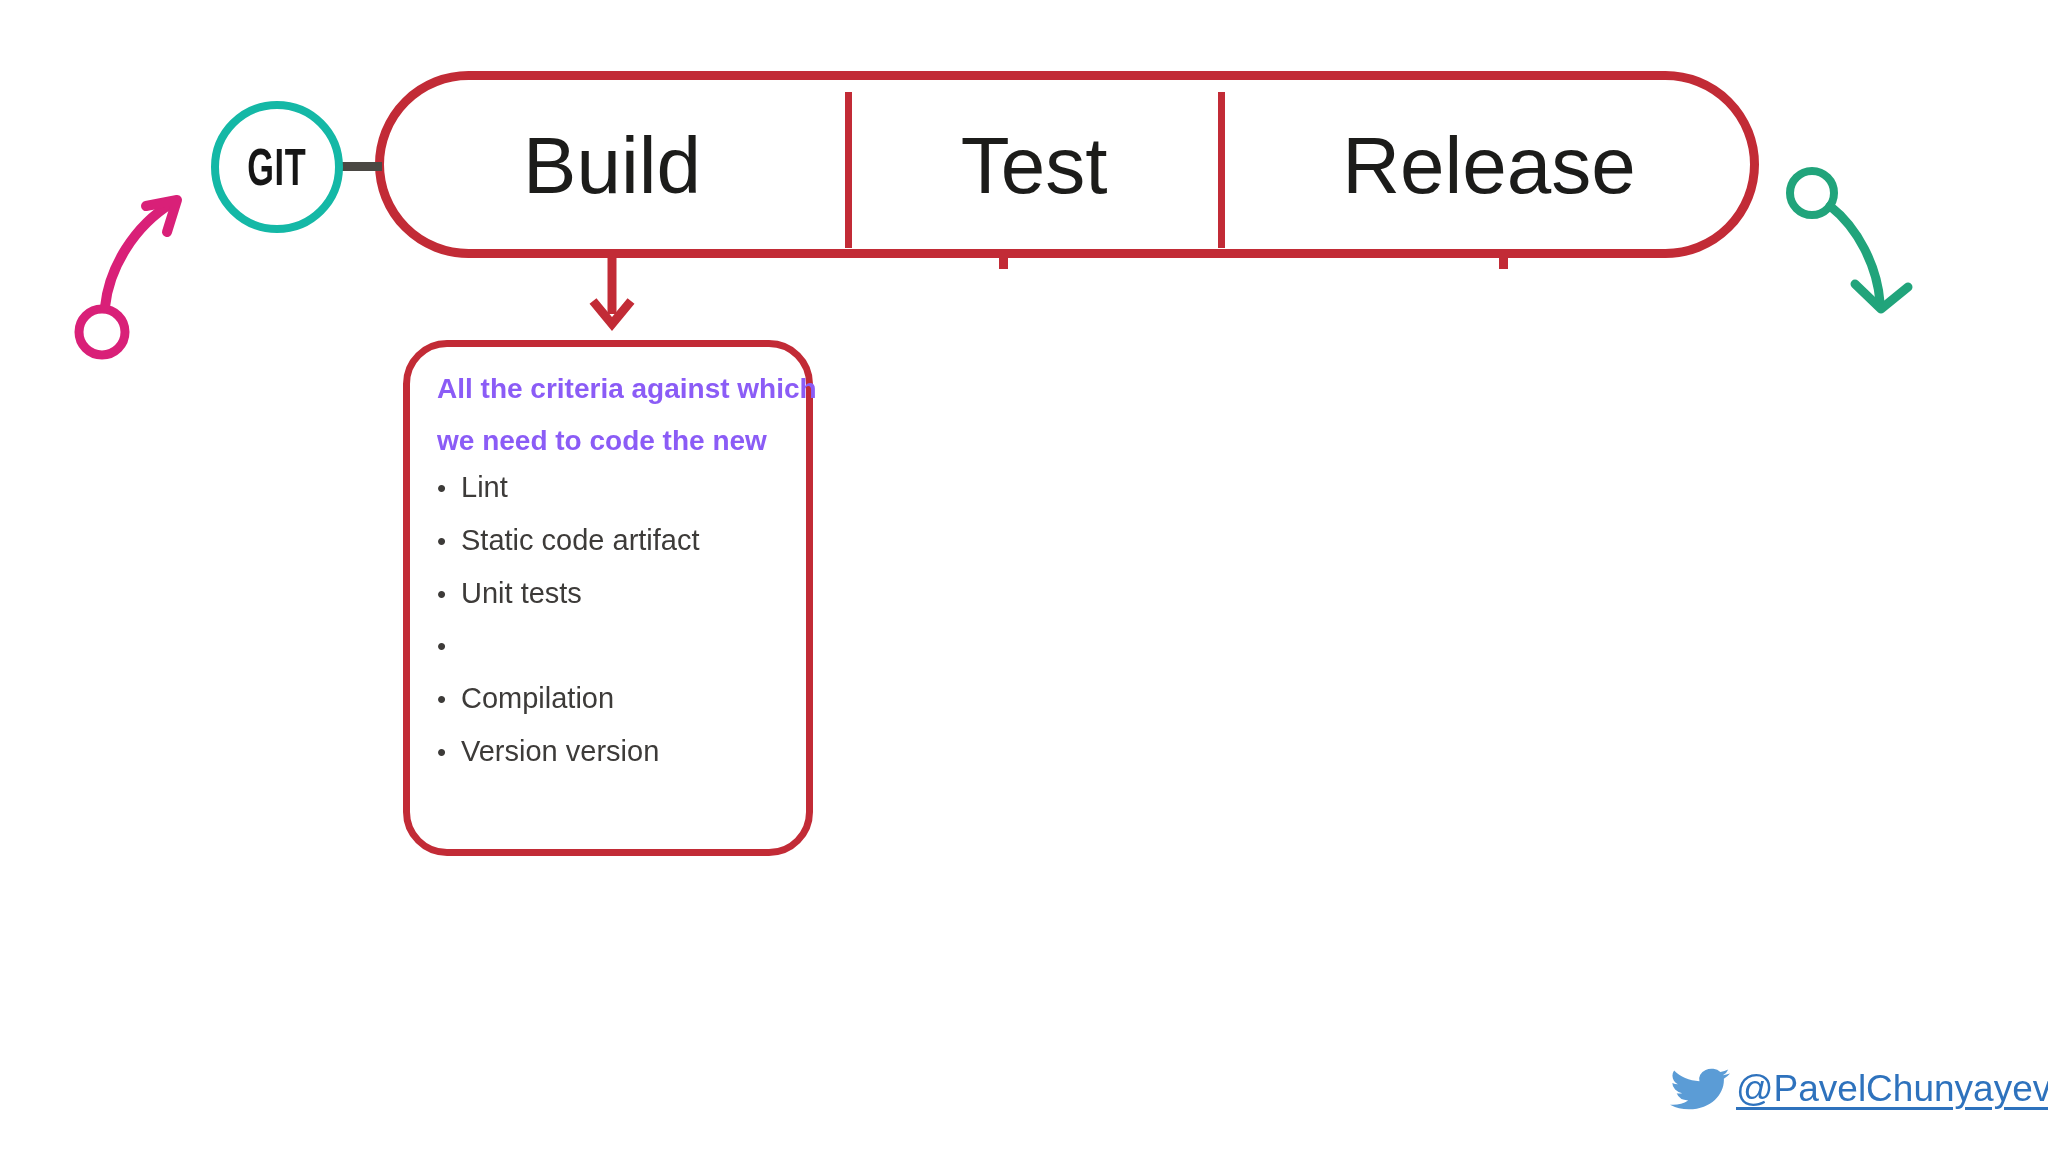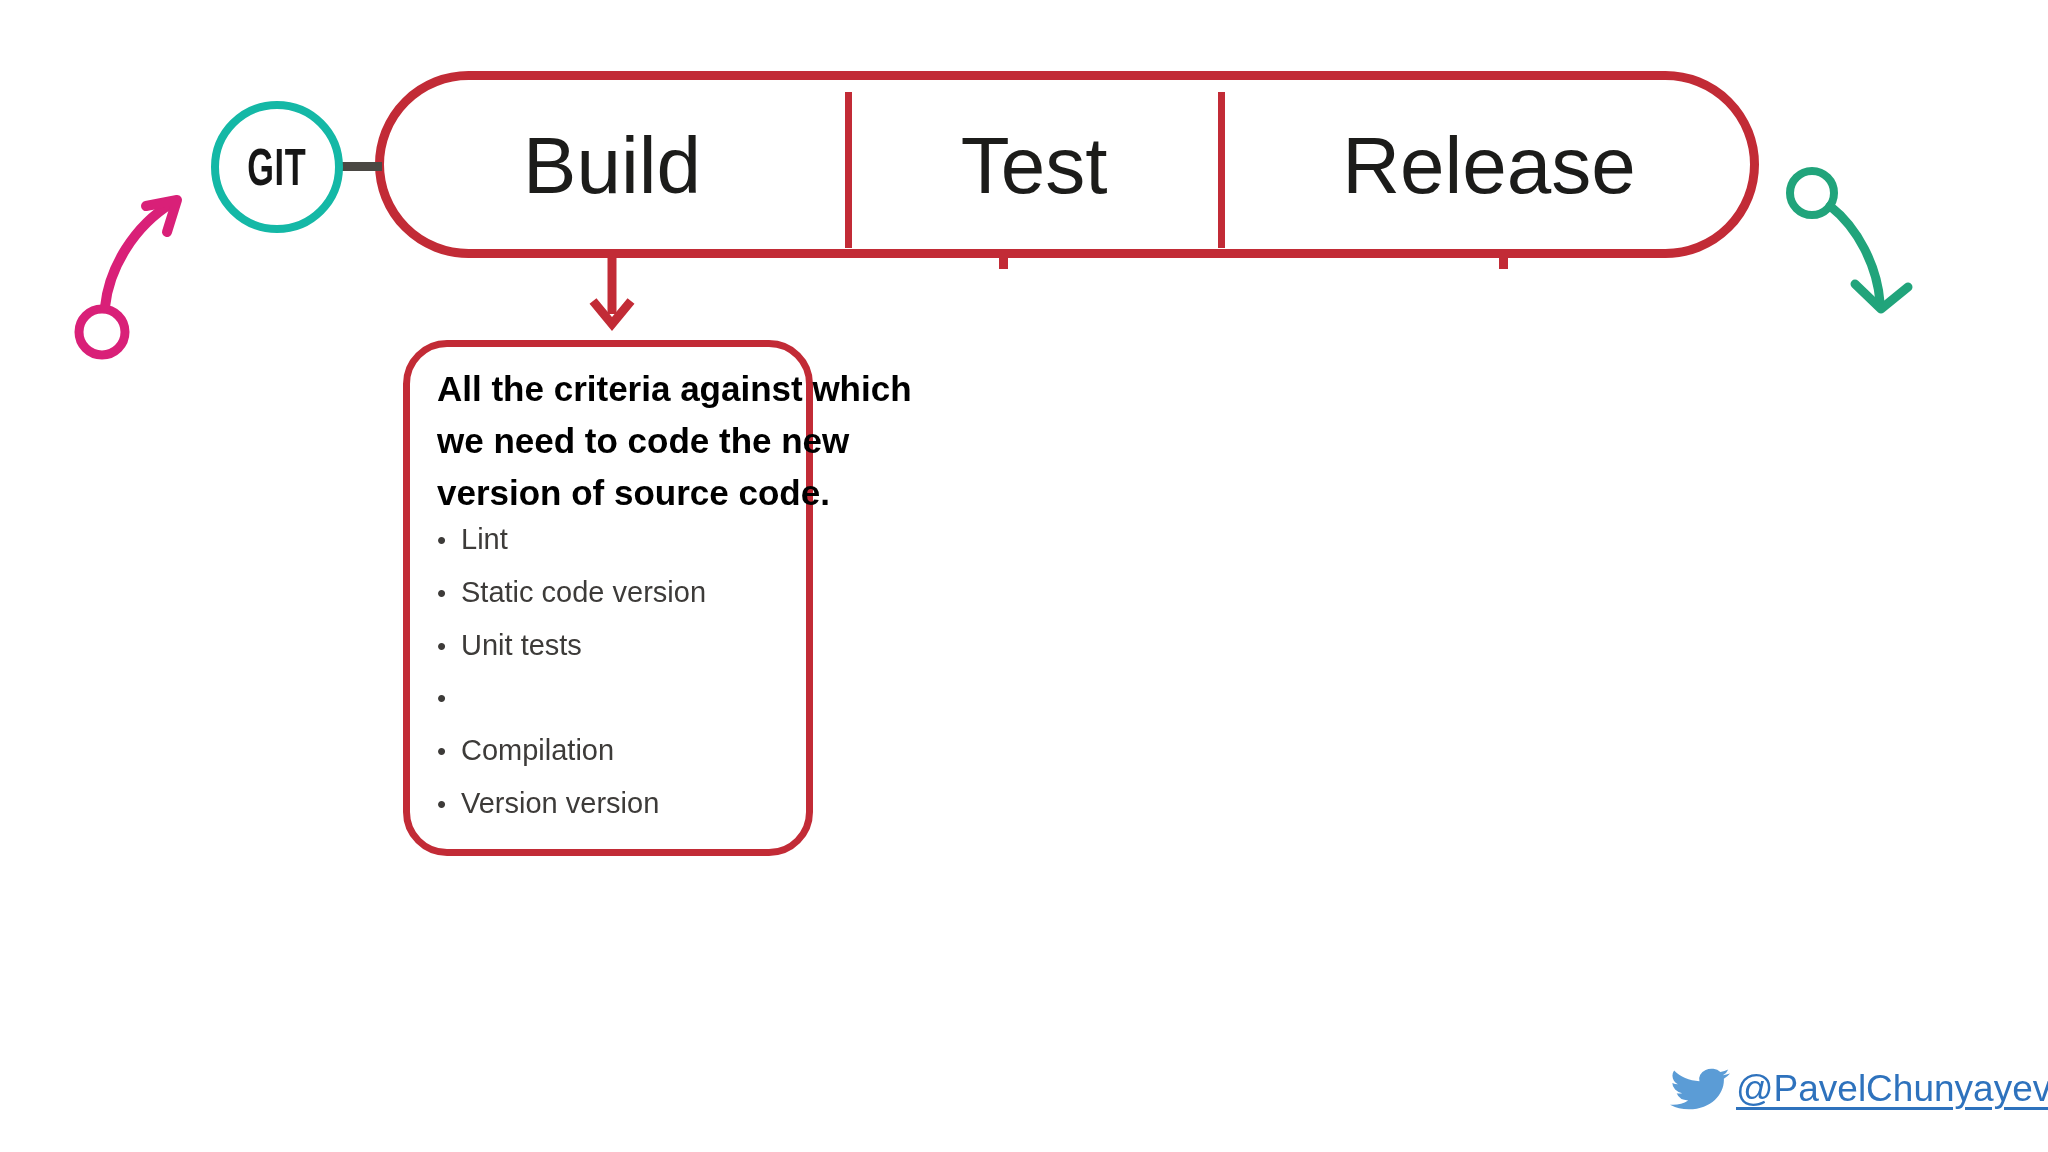--- a/index.html
+++ b/index.html
@@ -38,21 +38,21 @@
   .nub2{left:1499px;top:255px;}
 
   .arrow-down{position:absolute;left:580px;top:256px;}
 
   
   .criteria{
     position:absolute;left:403px;top:340px;width:410px;height:516px;box-sizing:border-box;
     border:7px solid #c22b36;border-radius:44px;background:#fff;
     padding:16px 18px 0 27px;
   }
-  .intro-line{font-size:35px;font-weight:700;color:#000000;line-height:52px;white-space:nowrap;}
+  .intro-line{font-size:28px;font-weight:700;color:#8b5cf6;line-height:52px;white-space:nowrap;}
   .bullets{list-style:none;margin:-6px 0 0 0;padding:0;}
   .bullets li{display:flex;align-items:baseline;line-height:52px;font-size:29px;color:#3d3b39;white-space:nowrap;}
   .dot{flex:0 0 24px;width:24px;font-size:26px;color:#3d3b39;}
 
   
   .pink-arrow{position:absolute;left:50px;top:178px;}
   .green-arrow{position:absolute;left:1762px;top:152px;}
 
   
   .footer{position:absolute;left:1670px;top:1064px;display:flex;align-items:center;gap:6px;}
@@ -91,30 +91,29 @@
     <path d="M 13 45 L 32 68 L 51 45" fill="none" stroke="#c22b36" stroke-width="9"></path>
   </svg>
 
   <div class="nub nub1"></div>
   <div class="nub nub2"></div>
 
   <div class="criteria">
     <div class="intro">
       <div class="intro-line">All the criteria against which</div>
       <div class="intro-line">we need to code the new</div>
-      <div class="intro-line">version of source code.</div>
     </div>
     <ul class="bullets">
       <li>
         <span class="dot">•</span>
         <span>Lint</span>
       </li>
       <li>
         <span class="dot">•</span>
-        <span>Static code version</span>
+        <span>Static code artifact</span>
       </li>
       <li>
         <span class="dot">•</span>
         <span>Unit tests</span>
       </li>
       <li>
         <span class="dot">•</span>
       </li>
       <li>
         <span class="dot">•</span>

